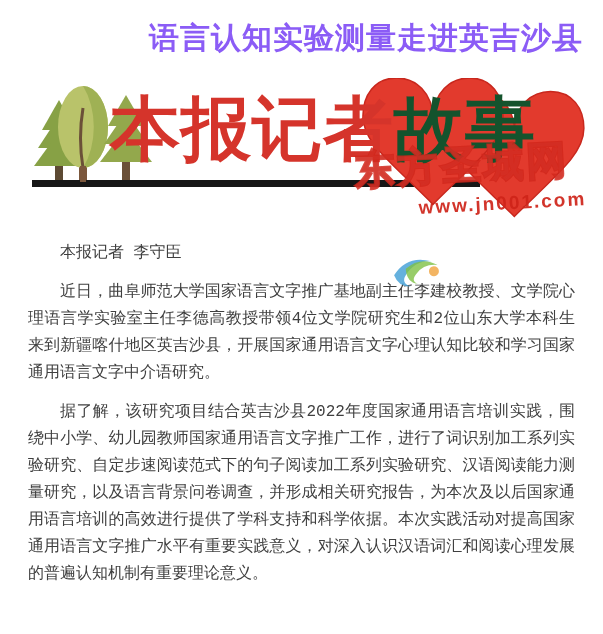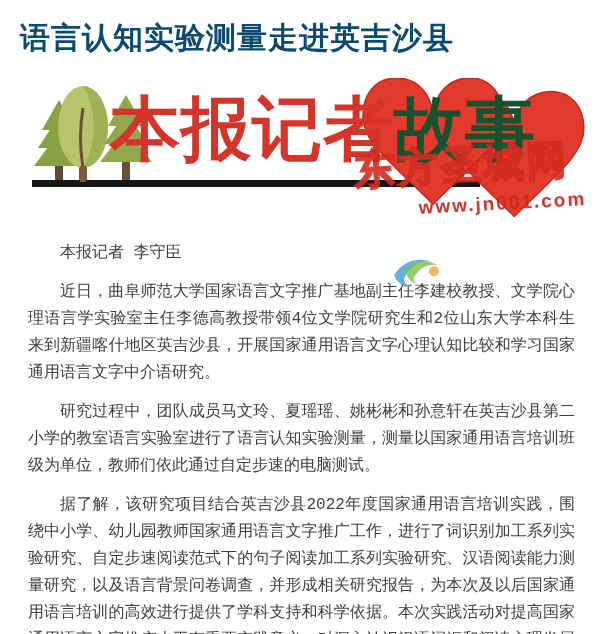--- a/index.html
+++ b/index.html
@@ -8,22 +8,22 @@
     width: 603px; height: 634px;
     font-family: "Liberation Sans", "DejaVu Sans", sans-serif;
     color: #3f3f3f;
     overflow: hidden;
   }
   .page-title {
     margin: 18px 20px 0;
     font-size: 30px;
     line-height: 40px;
     font-weight: bold;
-    text-align: left;
-    color: #0c4a6e;
+    text-align: right;
+    color: #8b5cf6;
     letter-spacing: 1px;
   }
   
   .banner {
     position: relative;
     margin-top: 20px;
     margin-left: 30px;
     width: 570px;
     height: 140px;
   }
@@ -127,15 +127,14 @@
       <path d="M18 20 Q34 8 50 18 Q36 16 28 26 Q22 33 30 36 Q18 34 18 20 Z" fill="#7ec043" opacity="0.8"></path>
       <circle cx="46" cy="24" r="5" fill="#f0a23c" opacity="0.8"></circle>
     </svg>
     <div class="wm-url">www.jn001.com</div>
   </div>
 </div>
 
 <div class="article">
   <p>本报记者 李守臣</p>
   <p>近日，曲阜师范大学国家语言文字推广基地副主任李建校教授、文学院心理语言学实验室主任李德高教授带领4位文学院研究生和2位山东大学本科生来到新疆喀什地区英吉沙县，开展国家通用语言文字心理认知比较和学习国家通用语言文字中介语研究。</p>
-  <p>研究过程中，团队成员马文玲、夏瑶瑶、姚彬彬和孙意轩在英吉沙县第二小学的教室语言实验室进行了语言认知实验测量，测量以国家通用语言培训班级为单位，教师们依此通过自定步速的电脑测试。</p>
   <p>据了解，该研究项目结合英吉沙县2022年度国家通用语言培训实践，围绕中小学、幼儿园教师国家通用语言文字推广工作，进行了词识别加工系列实验研究、自定步速阅读范式下的句子阅读加工系列实验研究、汉语阅读能力测量研究，以及语言背景问卷调查，并形成相关研究报告，为本次及以后国家通用语言培训的高效进行提供了学科支持和科学依据。本次实践活动对提高国家通用语言文字推广水平有重要实践意义，对深入认识汉语词汇和阅读心理发展的普遍认知机制有重要理论意义。</p>
 </div>
 
 </body></html>

